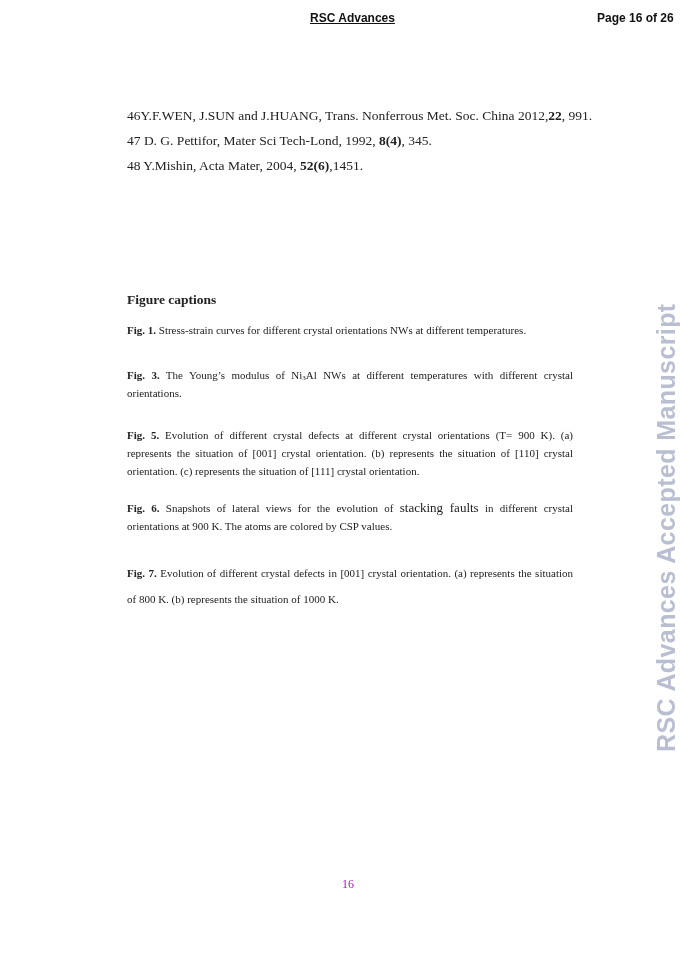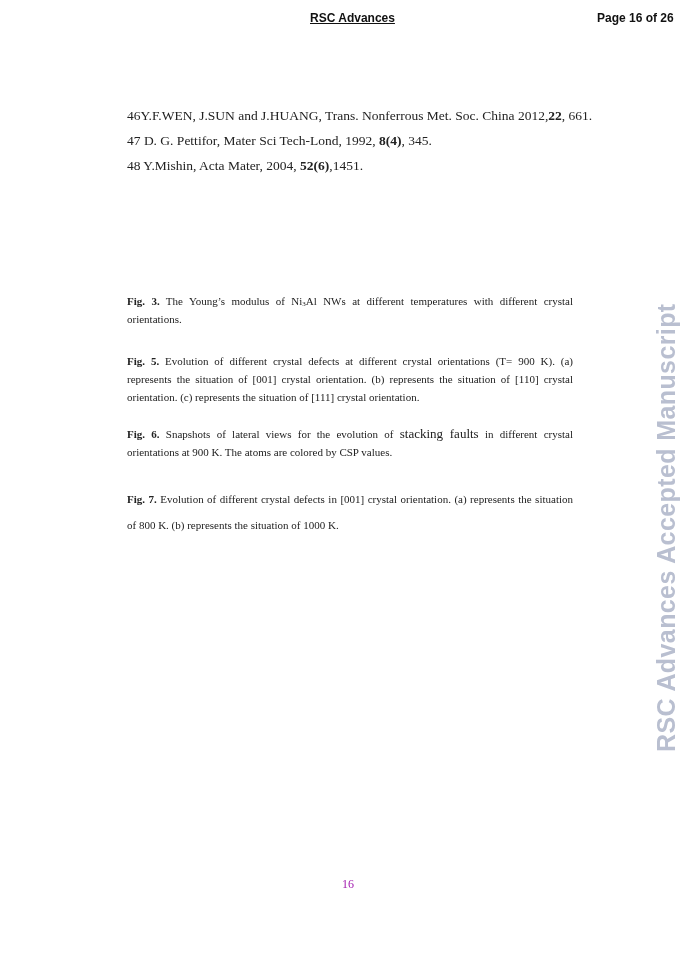--- a/index.html
+++ b/index.html
@@ -21,27 +21,29 @@
     font-family: "Liberation Sans", sans-serif; font-weight: bold; font-size: 25px; color: #b9bfd0; white-space: nowrap; letter-spacing: 0.4px; }
   .pagenum { position: absolute; left: 342px; top: 877px; font-family: "Liberation Serif", serif; font-size: 12px; color: #a21caf; }
 </style>
 </head>
 <body>
 
 <div class="hdr hdr-journal">RSC Advances</div>
 <div class="hdr hdr-page">Page 16 of 26</div>
 
 <div class="refs">
-  <div class="ref"><span>46Y.F.WEN, J.SUN and J.HUANG, Trans. Nonferrous Met. Soc. China 2012,</span><b>22</b><span>, 661.</span></div>
+  <div class="ref"><span>46Y.F.WEN, J.SUN and J.HUANG, Trans. Nonferrous Met. Soc. China 2012,</span><b>22</b><span>, 991.</span></div>
   <div class="ref"><span>47 D. G. Pettifor, Mater Sci Tech-Lond, 1992, </span><b>8(4)</b><span>, 345.</span></div>
   <div class="ref"><span>48 Y.Mishin, Acta Mater, 2004, </span><b>52(6)</b><span>,1451.</span></div>
 </div>
 
 <div class="captions">
+  <div class="cap-title">Figure captions</div>
 
+  <p class="cap" style="margin-bottom:27px"><b>Fig. 1.</b><span> Stress-strain curves for different crystal orientations NWs at different temperatures.</span></p>
 
 
   <p class="cap" style="margin-bottom:24px"><b>Fig. 3.</b><span> The Young’s modulus of Ni</span><sub>3</sub><span>Al NWs at different temperatures with different crystal orientations.</span></p>
 
 
   <p class="cap" style="margin-bottom:19px"><b>Fig. 5.</b><span> Evolution of different crystal defects at different crystal orientations (T= 900 K). (a) represents the situation of [001] crystal orientation. (b) represents the situation of [110] crystal orientation. (c) represents the situation of [111] crystal orientation.</span></p>
 
   <p class="cap" style="margin-bottom:25px"><b>Fig. 6.</b><span> Snapshots of lateral views for the evolution of </span><span class="bigger">stacking faults</span><span> in different crystal orientations at 900 K. The atoms are colored by CSP values.</span></p>
 
   <p class="cap lh-wide" style="margin-bottom:22px"><b>Fig. 7.</b><span> Evolution of different crystal defects in [001] crystal orientation. (a) represents the situation of 800 K. (b) represents the situation of 1000 K.</span></p>

